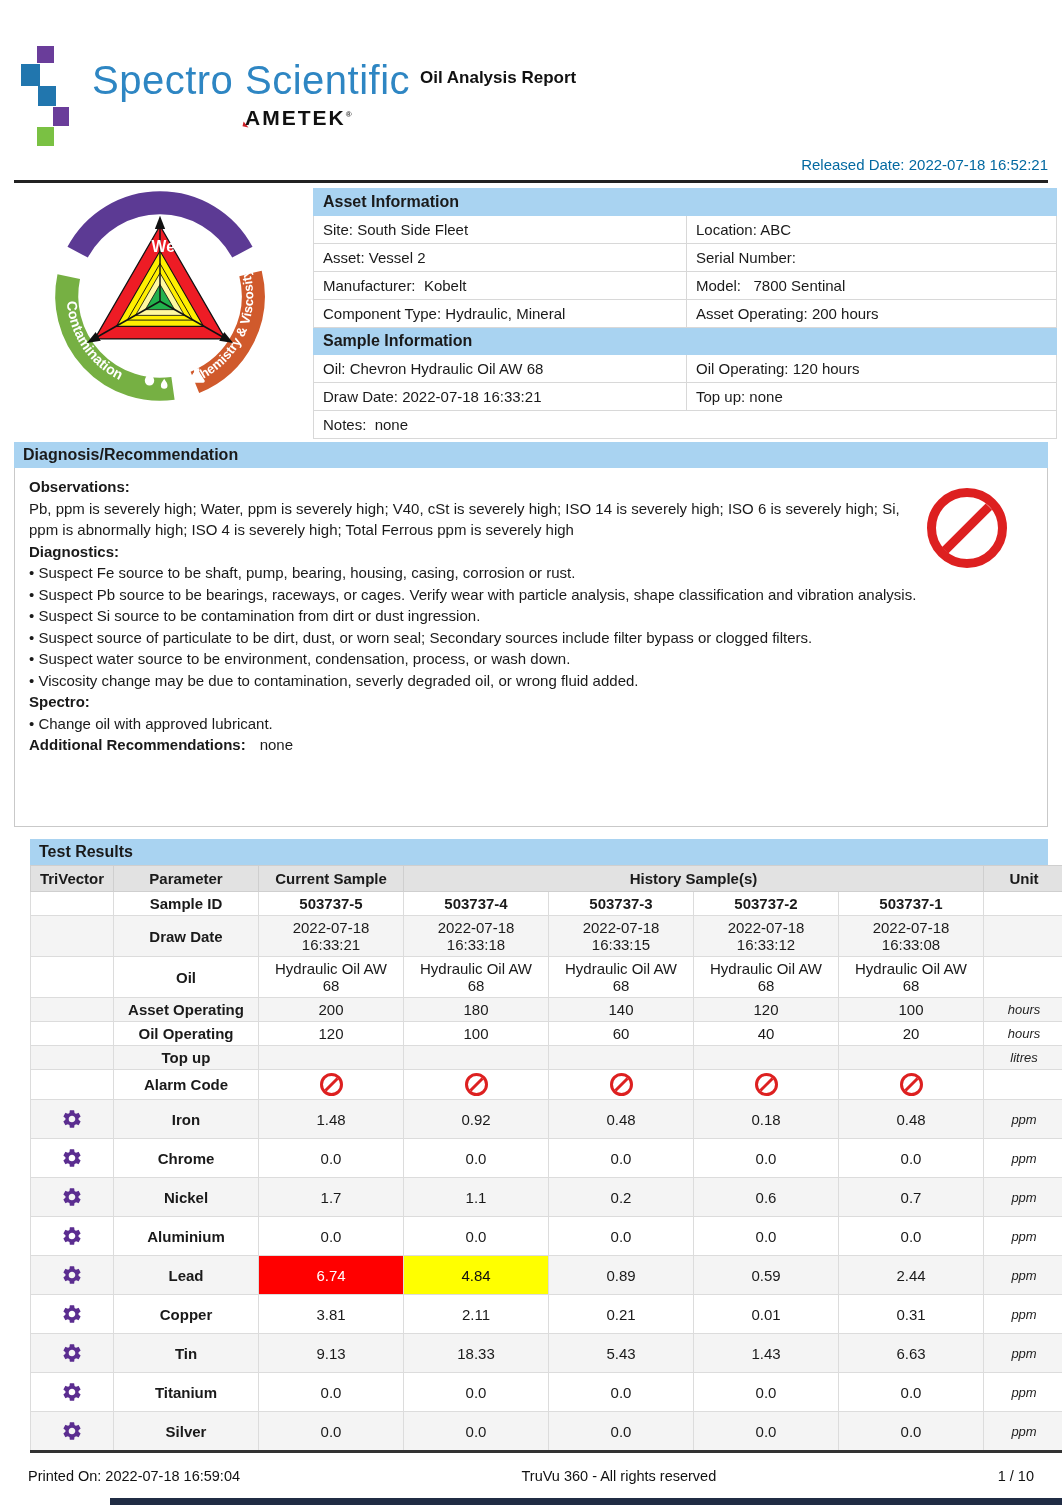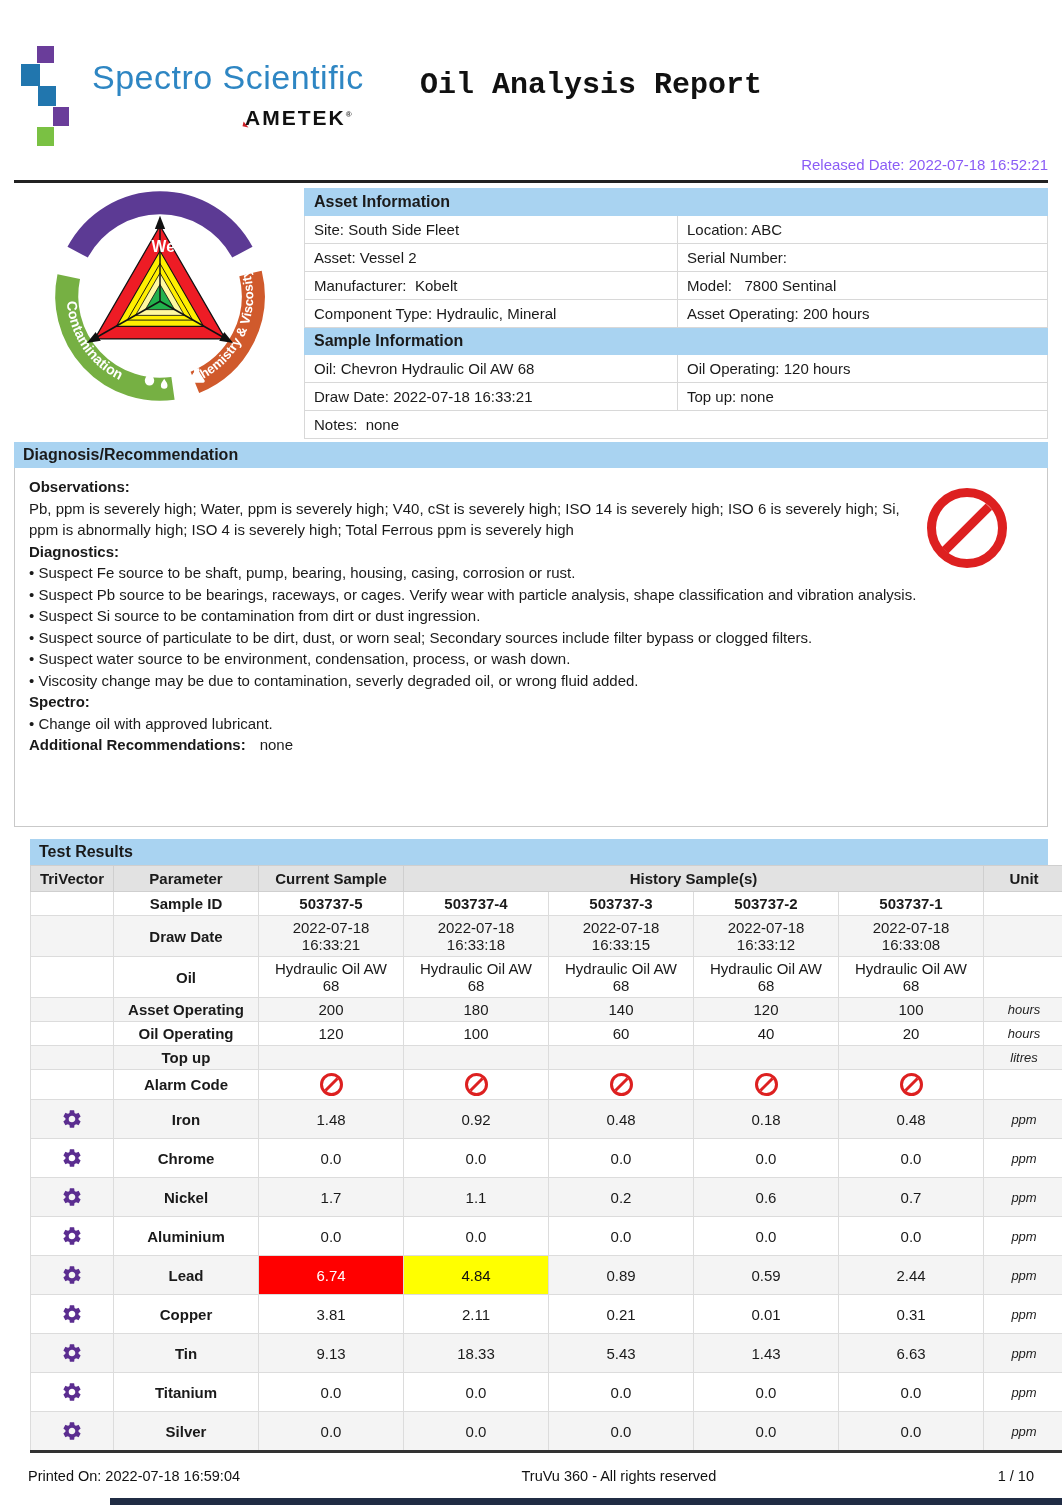--- a/index.html
+++ b/index.html
@@ -7,33 +7,33 @@
     position:relative; width:1062px; height:1505px; background:#ffffff;
     font-family:"Liberation Sans", sans-serif; color:#1a1a1a; overflow:hidden;
   }
   
   .hdr { position:relative; height:182px; }
   .logo-sq { position:absolute; }
   .sq { position:absolute; }
   .sq.purple { background:#6a3d9a; }
   .sq.blue   { background:#2176ae; }
   .sq.green  { background:#7ac143; }
-  .brand-name { position:absolute; left:92px; top:58px; font-size:34px; color:#2e86c3; letter-spacing:0.5px; }
+  .brand-name { position:absolute; left:92px; top:58px; font-size:40px; color:#2e86c3; letter-spacing:0.5px; }
   .ametek { position:absolute; left:245px; top:106px; font-size:21px; font-weight:bold; color:#111; letter-spacing:2px; }
   .ametek .reg { font-size:8px; vertical-align:super; color:#333; letter-spacing:0; }
   .ametek-wedge { position:absolute; left:243px; top:122px; width:0; height:0;
     border-left:6px solid #cc2027; border-top:5px solid transparent; border-bottom:0 solid transparent; transform:rotate(12deg); }
-  .report-title { position:absolute; left:420px; top:68px; font-size:30px; font-weight:bold; color:#111;font-family:Liberation Mono, monospace; }
-  .released { position:absolute; right:14px; top:156px; font-size:15px; color:#8b5cf6; }
+  .report-title { position:absolute; left:420px; top:68px; font-size:17px; font-weight:bold; color:#111; }
+  .released { position:absolute; right:14px; top:156px; font-size:15px; color:#0369a1; }
   .hdr-rule { position:absolute; left:14px; right:14px; top:180px; border-top:3px solid #222; }
   
   .topinfo { position:relative; height:252px; }
   .trivector { position:absolute; left:50px; top:4px; width:220px; height:220px; }
   .ring-text { fill:#ffffff; font-weight:bold; font-family:"Liberation Sans",sans-serif; }
-  .info-wrap { position:absolute; left:296px; top:6px; width:743px;padding-left:8px; }
+  .info-wrap { position:absolute; left:305px; top:6px; width:743px;padding-left:8px; }
   table.info { width:100%; border-collapse:collapse; table-layout:fixed; }
   table.info th.secbar { background:#a9d3f1; text-align:left; font-size:16px; font-weight:bold;
     padding:4px 9px; border:1px solid #a9d3f1; }
   table.info td { border:1px solid #d8d8d8; font-size:15px; padding:4px 9px; height:19px;
     white-space:pre-wrap; overflow:hidden; }
   
   .diag { position:relative; margin:8px 14px 0 14px; }
   .secbar-div { background:#a9d3f1; font-size:16px; font-weight:bold; padding:4px 9px; }
   .diag-body { border:1px solid #c9c9c9; border-top:none; background:#fff; padding:8px 14px 10px 14px;
     min-height:340px; font-size:15px; line-height:21.5px; }

